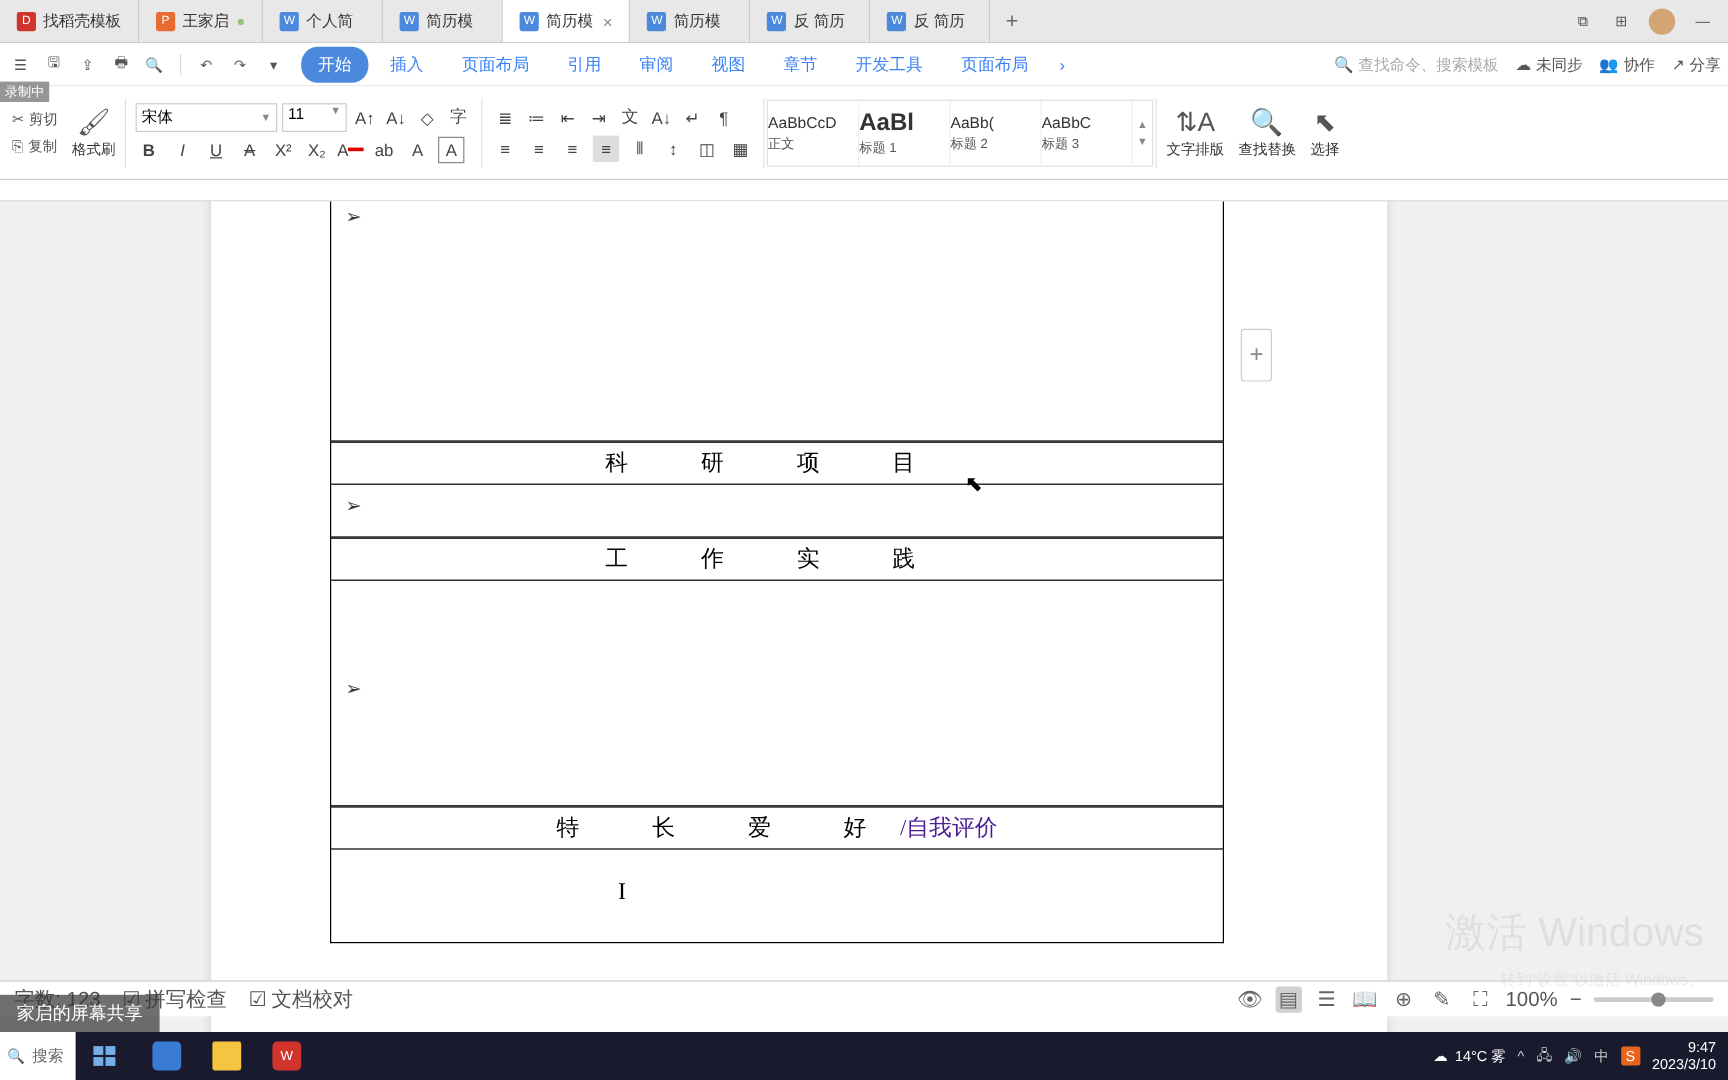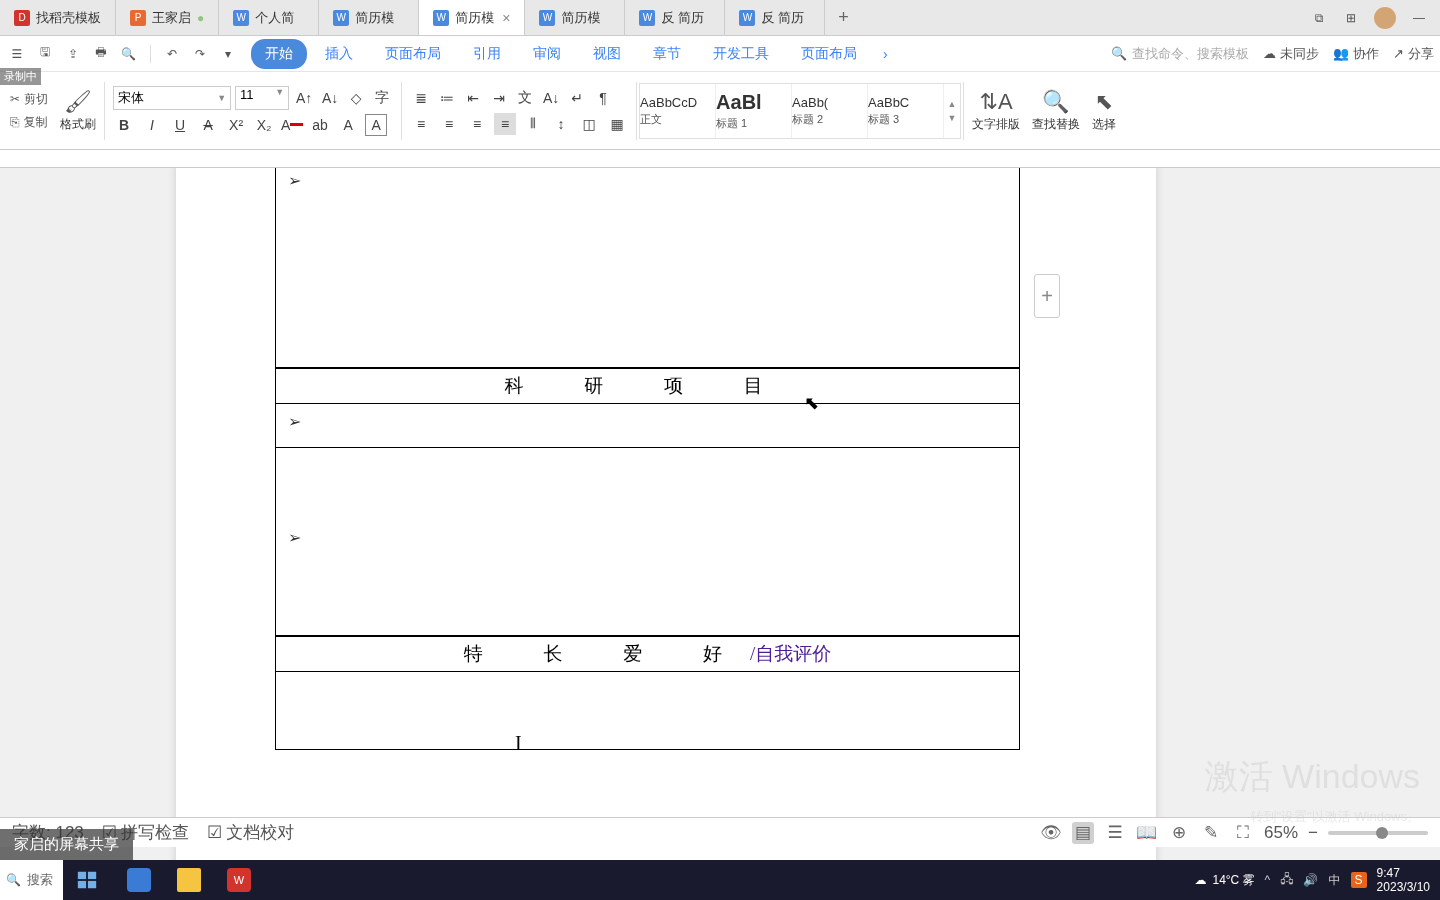--- a/index.html
+++ b/index.html
@@ -95,21 +95,21 @@
 
 .taskbar { position: absolute; bottom: 0; left: 0; right: 0; height: 40px; background: #1a1a2e; display: flex; align-items: center; }
 .task-left { background: #fff; height: 100%; display: flex; align-items: center; padding: 0 10px 0 0; }
 .task-search { color: #666; font-size: 13px; }
 .win-start { width: 48px; height: 100%; display: flex; align-items: center; justify-content: center; }
 .task-icons { display: flex; align-items: center; gap: 2px; margin-left: 4px; }
 .task-icon { width: 48px; height: 40px; display: flex; align-items: center; justify-content: center; }
 .task-right { margin-left: auto; display: flex; align-items: center; gap: 10px; padding-right: 10px; color: #fff; font-size: 12px; }
 .tray-icon { color: #ccc; }
 .weather { display: flex; align-items: center; gap: 6px; color: #fff; }
-.time-block { line-height: 14px; }
+.time-block { text-align: right; line-height: 14px; }
 
 .share-banner { position: absolute; bottom: 40px; left: 0; background: rgba(50,50,50,0.7); color: #fff; padding: 6px 14px; font-size: 15px; }
 .rec-badge { position: absolute; top: 68px; left: 0; background: rgba(80,80,80,0.6); color: #fff; font-size: 11px; padding: 1px 4px; }
 .watermark { position: absolute; right: 20px; bottom: 100px; color: #ccc; font-size: 34px; opacity: 0.45; pointer-events: none; }
 .watermark-sub { position: absolute; right: 20px; bottom: 74px; color: #ccc; font-size: 13px; opacity: 0.4; pointer-events: none; }
 </style>
 </head>
 <body>
 
 <div class="tab-bar">
@@ -312,20 +312,21 @@
 <div class="doc-area">
   <div class="page-shadow"></div>
   <div class="doc-table">
     <div class="t-row first h-tall">
       <div class="t-content"><span class="bullet-arrow">➢</span></div>
     </div>
     <div class="t-header"><span>科 研 项 目</span></div>
     <div class="t-row h-short">
       <div class="t-content"><span class="bullet-arrow">➢</span></div>
     </div>
+    <div class="t-header"><span>工 作 实 践</span></div>
     <div class="t-row h-med">
       <div class="t-content" style="padding-top:80px;"><span class="bullet-arrow">➢</span></div>
     </div>
     <div class="t-header">
       <span>特 长 爱 好</span><span class="red-text">/自我评价</span>
     </div>
     <div class="t-row h-bottom">
         <div class="t-content"></div>
       </div>
   </div>
@@ -349,21 +350,21 @@
       </span>
   </div>
   <div class="status-right">
     <span class="view-btn">👁</span>
     <span class="view-btn active">▤</span>
     <span class="view-btn">☰</span>
     <span class="view-btn">📖</span>
     <span class="view-btn">⊕</span>
     <span class="view-btn">✎</span>
     <span class="view-btn">⛶</span>
-    <span>65%</span>
+    <span>100%</span>
     <span>−</span>
     <div class="zoom-slider">
         <div class="zoom-thumb"></div>
       </div>
   </div>
 </div>
 
 <div class="share-banner">家启的屏幕共享</div>
 <div class="watermark">激活 Windows</div>
 <div class="watermark-sub">转到"设置"以激活 Windows。</div>

